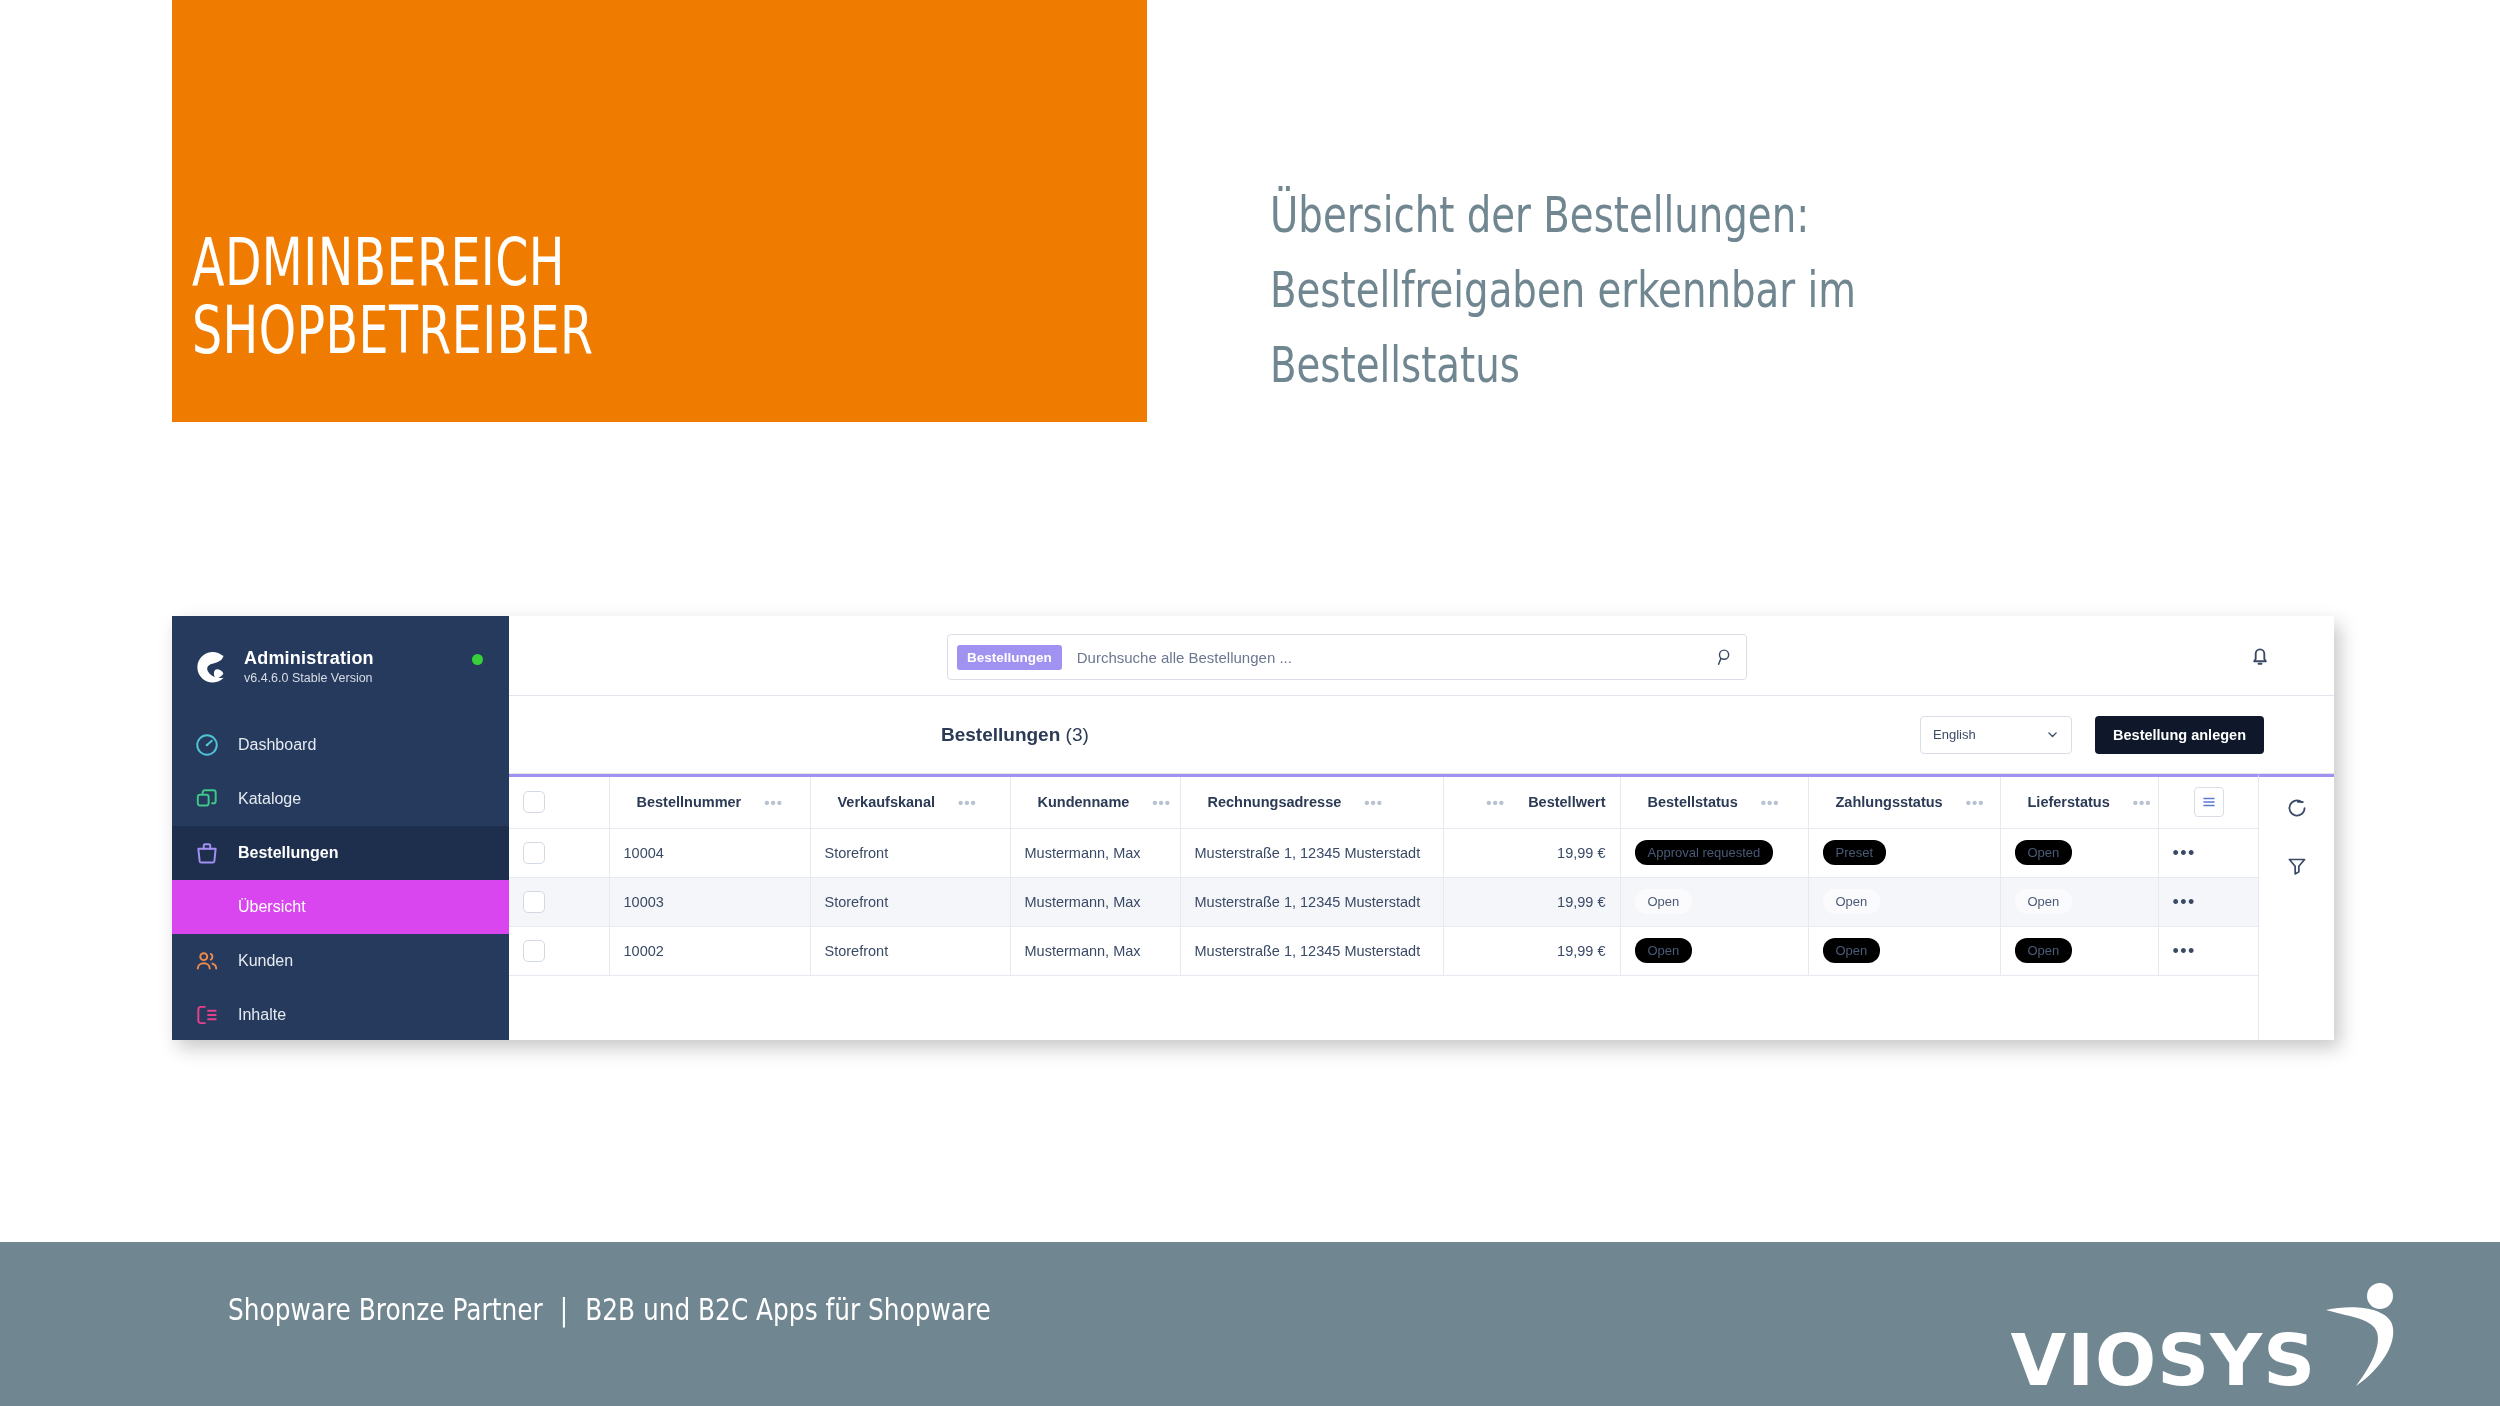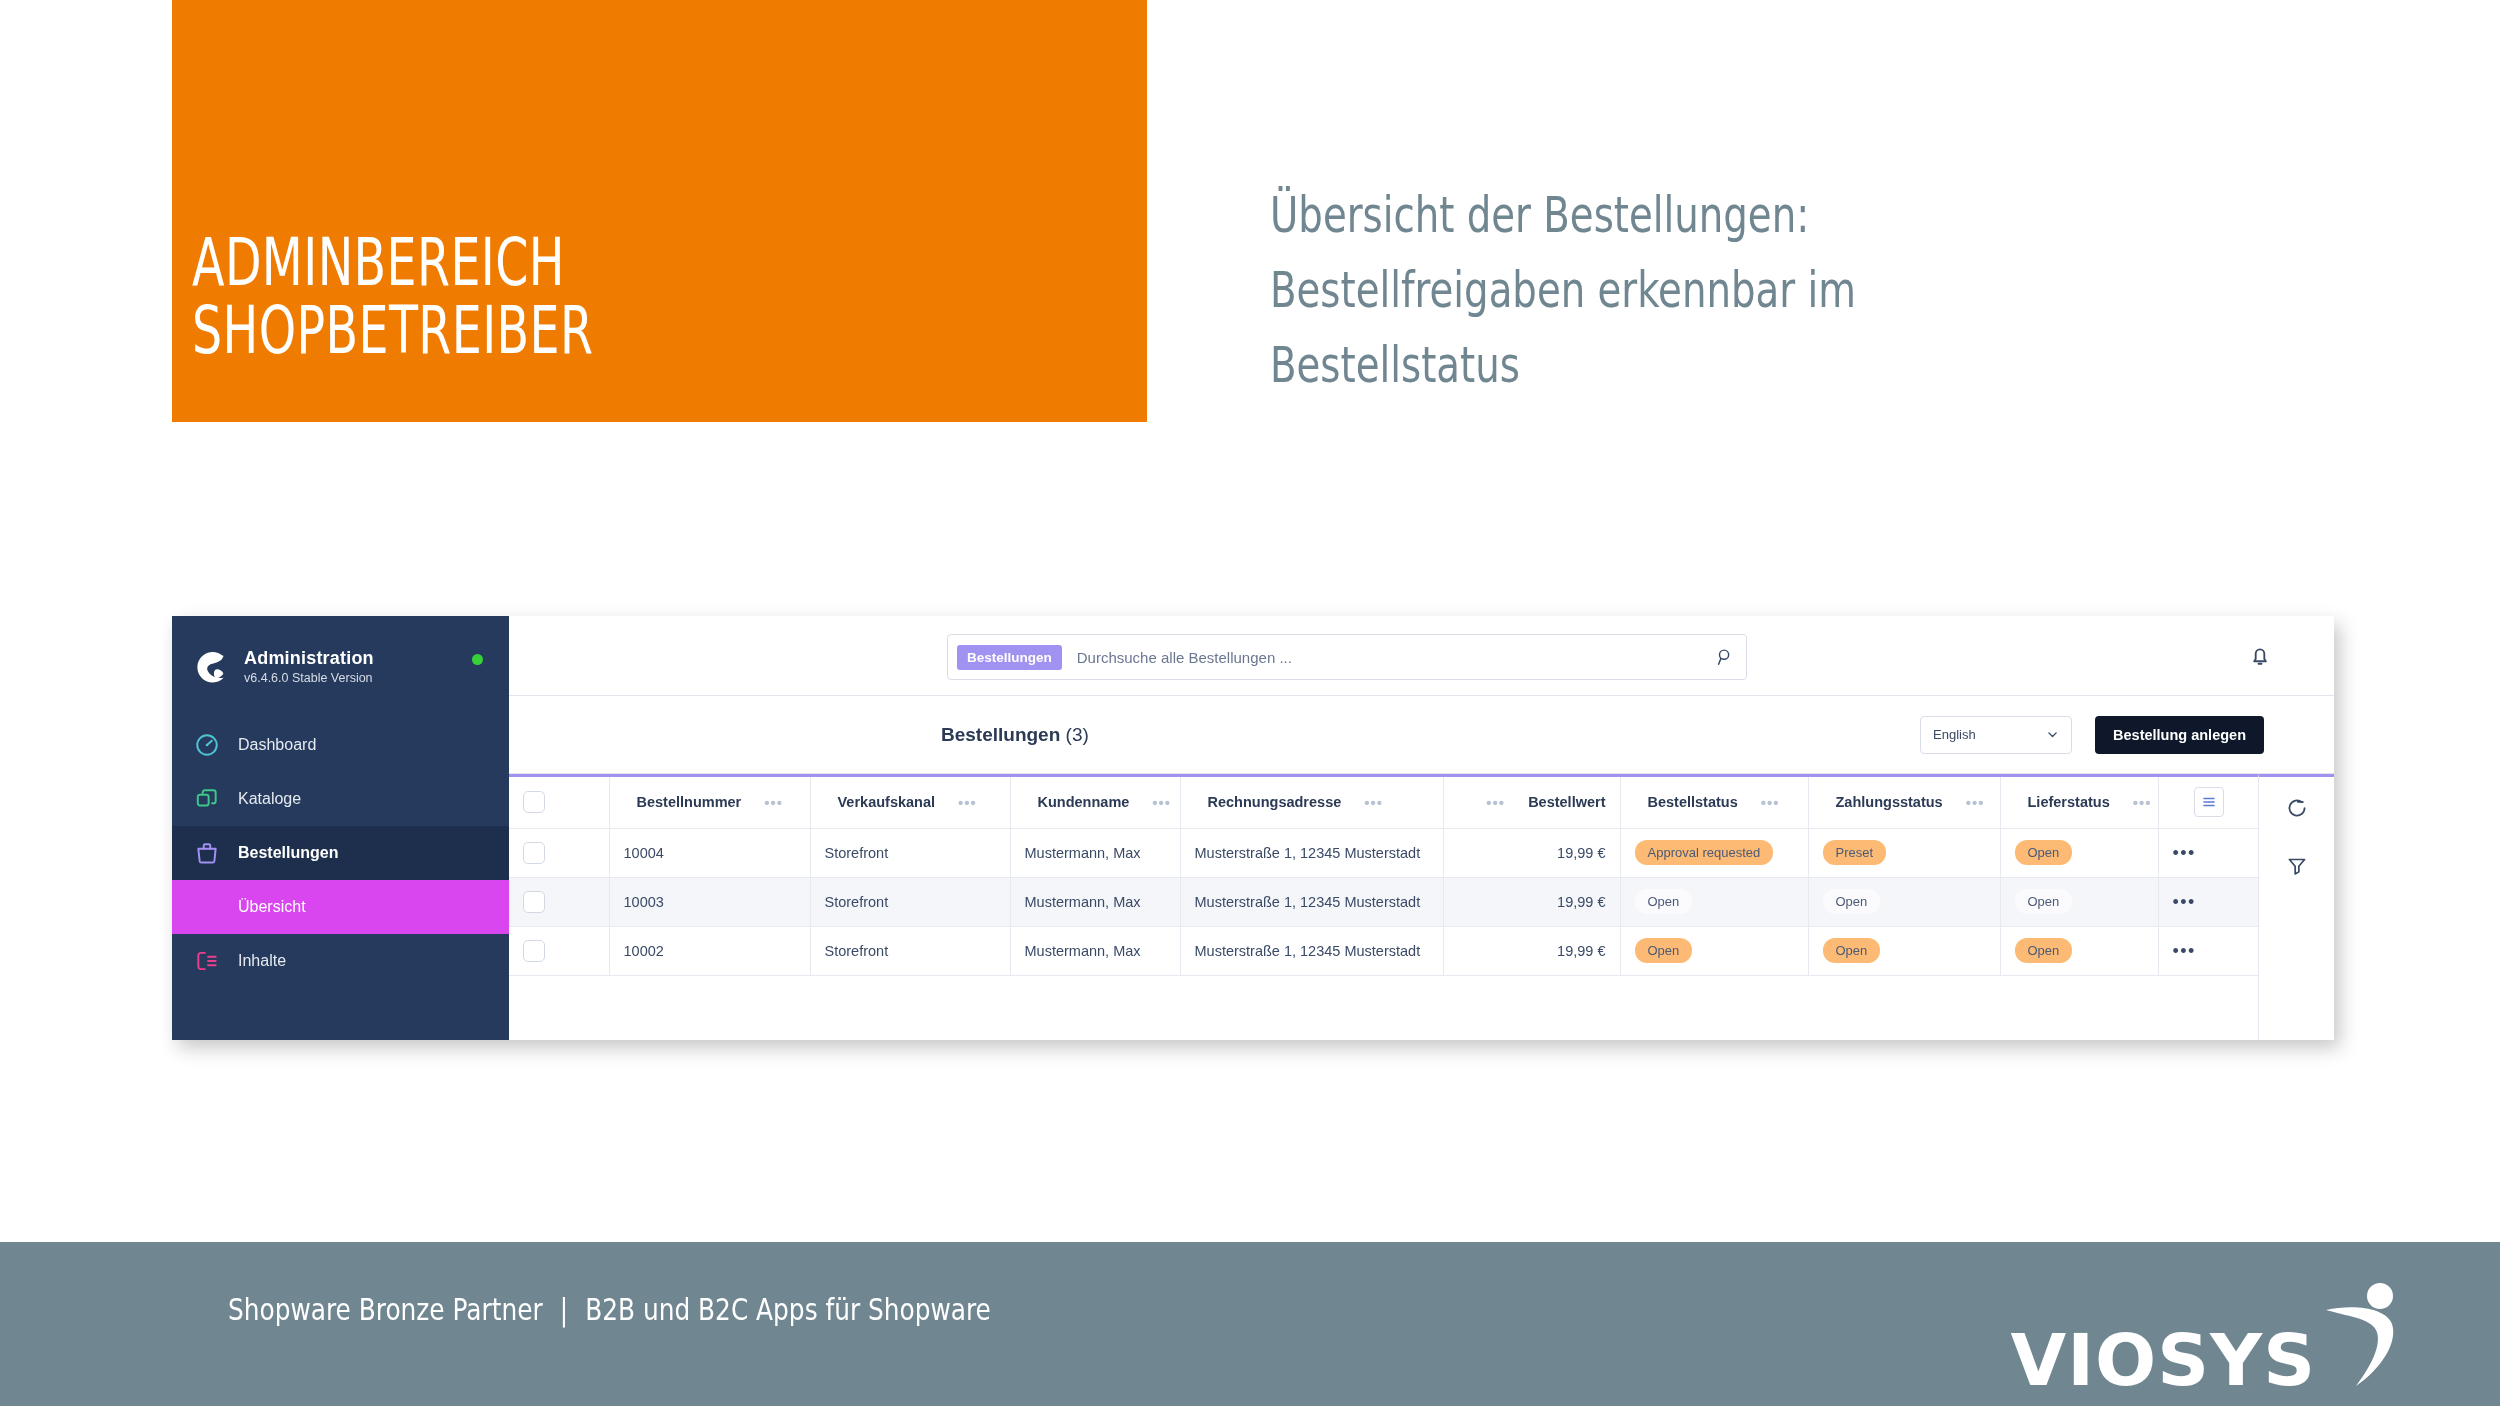--- a/index.html
+++ b/index.html
@@ -232,21 +232,21 @@
   .cb {
     width: 22px; height: 22px;
     border: 1px solid #d3d9e3;
     border-radius: 5px;
     background: #fff;
     display: block;
   }
   .col-cb { width: 100px; }
   .badge {
     display: inline-block;
-    background: #fdba74;
+    background: #000000;
     border-radius: 12px;
     padding: 6px 13px;
     font-size: 13px;
     color: #4a5a77;
     line-height: 1;
   }
   .row-alt .badge { background: #fbfbfd; }
   .kebab { color: #3a4a66; font-size: 18px; letter-spacing: 1.5px; line-height: 1; }
 
   th.col-actions, td.col-actions { width: 102px; text-align: center; }
@@ -360,20 +360,28 @@
             <path d="M4 8h16l-1.2 11.5a1.5 1.5 0 0 1-1.5 1.3H6.7a1.5 1.5 0 0 1-1.5-1.3L4 8z" stroke-linejoin="round"></path>
             <path d="M9 8V5.2a1.2 1.2 0 0 1 1.2-1.2h3.6A1.2 1.2 0 0 1 15 5.2V8" stroke-linecap="round"></path>
           </svg>
           <span>Bestellungen</span>
         </div>
 
         <div class="sb-sub">
           <span>Übersicht</span>
         </div>
 
+        <div class="sb-item">
+          <svg class="sb-ico" viewBox="0 0 24 24" fill="none" stroke="#f08a4b" stroke-width="1.8">
+            <circle cx="9" cy="8" r="3.2"></circle>
+              <path d="M3.5 19c0-3 2.5-5 5.5-5s5.5 2 5.5 5" stroke-linecap="round"></path>
+            <path d="M15.5 5.5a3 3 0 0 1 0 5.2M17 14.4c2 .7 3.5 2.4 3.5 4.6" stroke-linecap="round"></path>
+          </svg>
+          <span>Kunden</span>
+        </div>
 
         <div class="sb-item">
           <svg class="sb-ico" viewBox="0 0 24 24" fill="none" stroke="#ec3f8b" stroke-width="1.8">
             <path d="M10 4.5H6.2A2.2 2.2 0 0 0 4 6.7v10.6a2.2 2.2 0 0 0 2.2 2.2H10" stroke-linecap="round"></path>
             <path d="M13 8h7M13 12h7M13 16h7" stroke-linecap="round"></path>
           </svg>
           <span>Inhalte</span>
         </div>
 
       </div>

